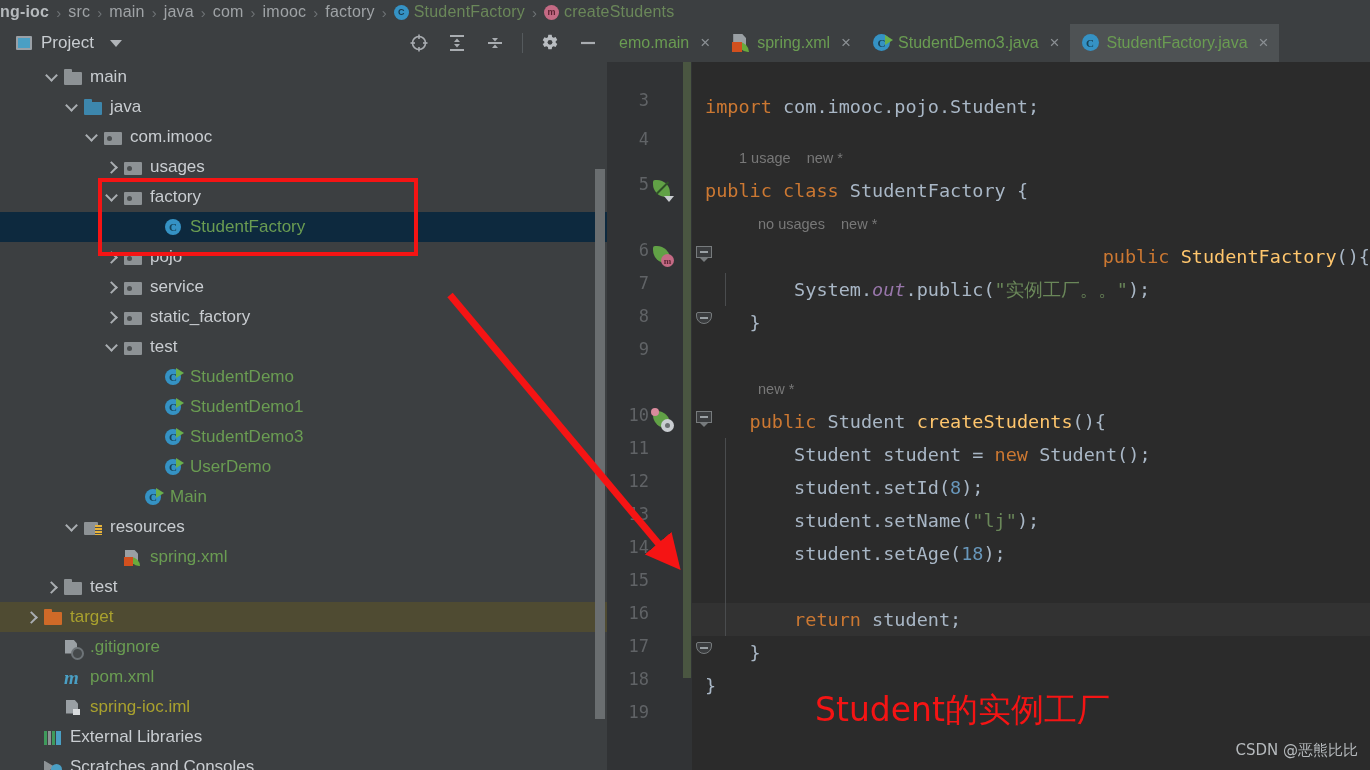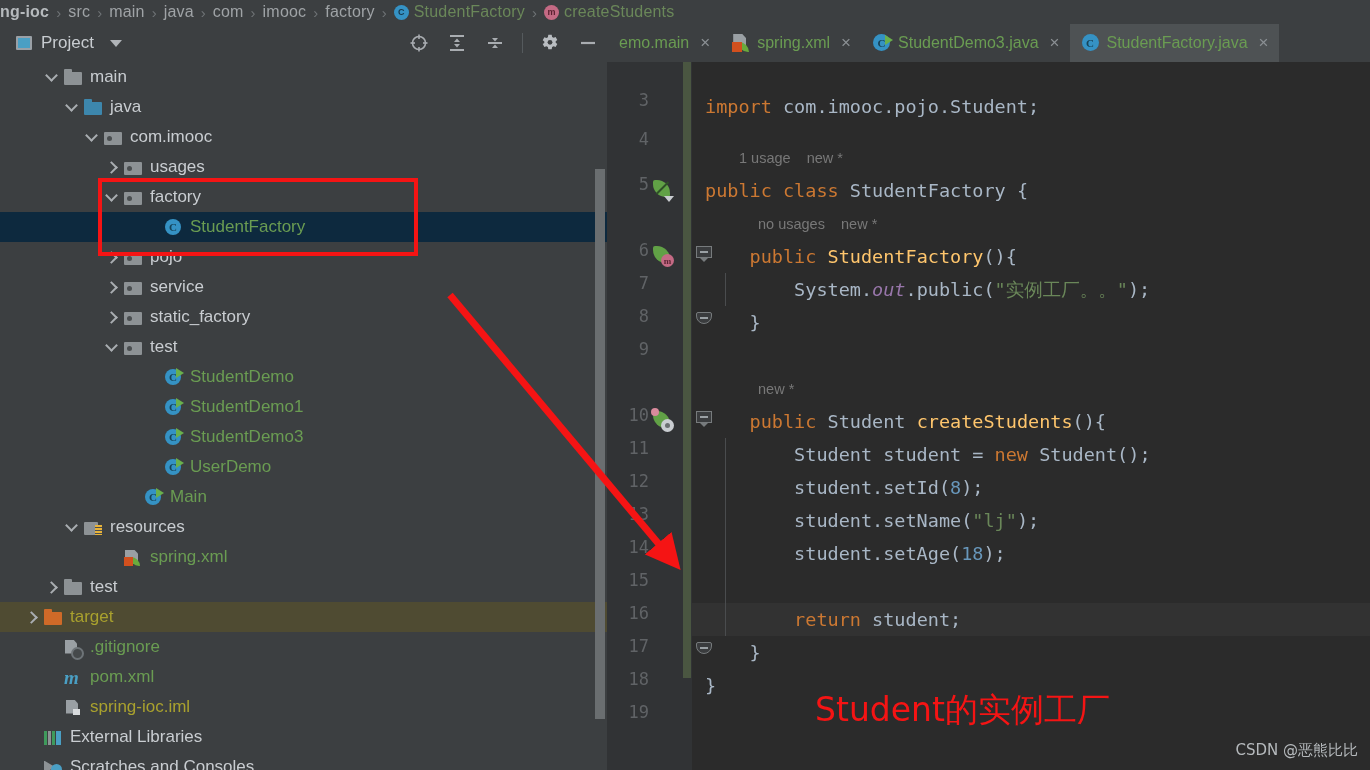--- a/index.html
+++ b/index.html
@@ -631,21 +631,21 @@
           </div>
         </div>
       <div id="code-stripe"></div>
       <div id="code">
           <div class="cline hint" style="top: 80px; padding-left: 47px;">1 usage    new *</div>
           <div class="cline hint" style="top: 146px; padding-left: 66px;">no usages    new *</div>
           <div class="cline" style="top: 28px; padding-left: 13px;"><span class="kw">import </span><span class="pln">com.imooc.pojo.Student;</span></div>
           <div class="cline hint" style="top: 311px; padding-left: 66px;">new *</div>
           <div class="cline" style="top: 67px; padding-left: 13px;"></div>
           <div class="cline" style="top: 112px; padding-left: 13px;"><span class="kw">public class </span><span class="pln">StudentFactory </span><span class="pln">{</span></div>
-          <div class="cline" style="top: 178px; padding-left: 13px;"><span class="kw">    public </span><span class="mth">StudentFactory</span><span class="pln">(){</span></div>
+          <div class="cline" style="top: 178px; padding-left: 13px; text-align: right;"><span class="kw">    public </span><span class="mth">StudentFactory</span><span class="pln">(){</span></div>
           <div class="cline" style="top: 211px; padding-left: 13px;"><span class="pln">        System.</span><span class="fld">out</span><span class="pln">.public(</span><span class="str">"实例工厂。。"</span><span class="pln">);</span></div>
           <div class="cline" style="top: 244px; padding-left: 13px;"><span class="pln">    }</span></div>
           <div class="cline" style="top: 277px; padding-left: 13px;"></div>
           <div class="cline" style="top: 343px; padding-left: 13px;"><span class="kw">    public </span><span class="pln">Student </span><span class="mth">createStudents</span><span class="pln">(){</span></div>
           <div class="cline" style="top: 376px; padding-left: 13px;"><span class="pln">        Student student = </span><span class="kw">new </span><span class="pln">Student();</span></div>
           <div class="cline" style="top: 409px; padding-left: 13px;"><span class="pln">        student.setId(</span><span class="num">8</span><span class="pln">);</span></div>
           <div class="cline" style="top: 442px; padding-left: 13px;"><span class="pln">        student.setName(</span><span class="str">"lj"</span><span class="pln">);</span></div>
           <div class="cline" style="top: 475px; padding-left: 13px;"><span class="pln">        student.setAge(</span><span class="num">18</span><span class="pln">);</span></div>
           <div class="cline" style="top: 508px; padding-left: 13px;"></div>
           <div class="cline caret" style="top: 541px; padding-left: 13px;"><span class="pln">        </span><span class="kw">return </span><span class="pln">student;</span></div>

